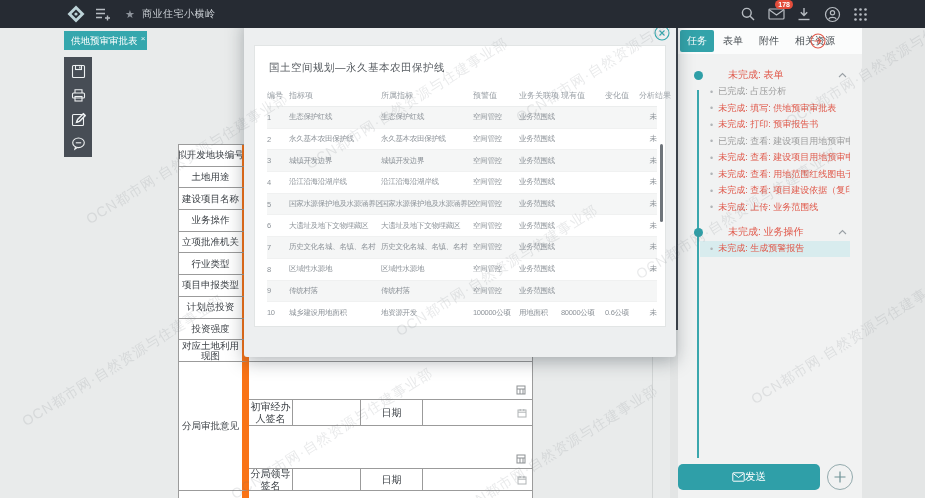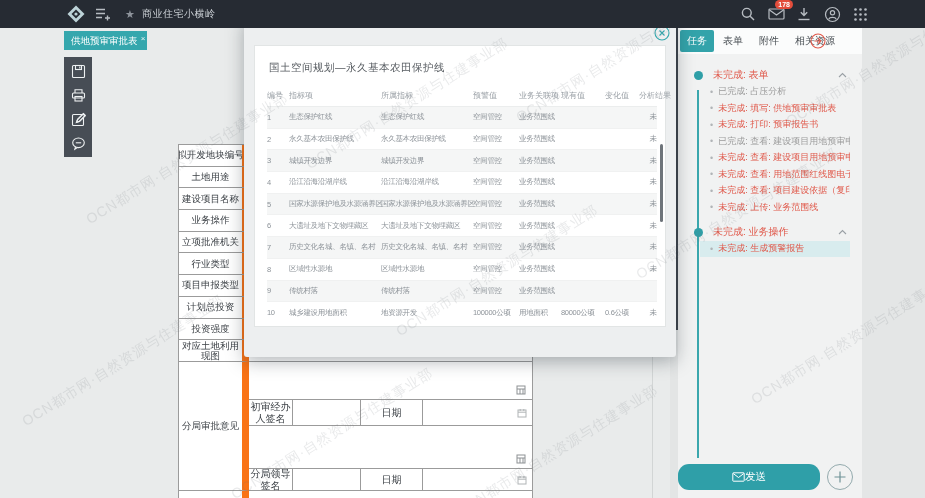--- a/index.html
+++ b/index.html
@@ -72,30 +72,30 @@
 
 .rpanel{position:absolute;left:678px;top:28px;width:184px;bottom:0;background:#f1f2f2;z-index:10}
 .rtabs{position:relative;height:26px;background:#fbfcfc;display:flex;align-items:center}
 .rtab{font-size:10px;color:#4b5156;padding:4px 7px;margin-left:2px;border-radius:2px;cursor:pointer}
 .rtab.active{background:#33a3aa;color:#fff}
 .go{position:absolute;left:132px;top:5px;width:16px;height:16px}
 .tasklist{position:relative;padding-top:4px}
 .tline{position:absolute;left:19px;top:36px;width:2px;height:368px;background:#3aa7ad}
 .sec-h{display:flex;align-items:center;height:16px;margin-top:9px;cursor:pointer}
 .sec-dot{width:9px;height:9px;border-radius:50%;background:#2f9fa7;margin-left:16px;z-index:1;flex:none}
-.sec-title{font-size:10px;color:#e0584a;margin-left:10px;white-space:nowrap}
+.sec-title{font-size:10px;color:#e0584a;margin-left:25px;white-space:nowrap}
 .sec-ch{margin-left:auto;margin-right:15px}
 .titem{display:flex;align-items:center;height:15.5px;margin:1px 12px 1px 22px;padding-left:10px;
   font-size:9px;white-space:nowrap;overflow:hidden;cursor:pointer}
 .titem .bullet{color:#b0b4b7;margin-right:5px;flex:none}
 .titem.todo{color:#e0584a}
 .titem.done{color:#9b9b9b}
 .titem.hl{background:#d8ecee}
 .send{position:absolute;left:0;bottom:8px;width:142px;height:26px;background:#2f9fa8;border:none;
-  border-radius:11px;color:#fff;font-size:10.5px;display:flex;align-items:center;justify-content:center;
+  border-radius:5px;color:#fff;font-size:10.5px;display:flex;align-items:center;justify-content:center;
   gap:0;cursor:pointer;font-family:inherit}
 .plus{position:absolute;left:149px;bottom:8px;width:26px;height:26px;border:1px solid #93aaad;
   border-radius:50%;cursor:pointer}
 .rmargin{position:absolute;left:862px;top:28px;right:0;bottom:0;background:#e4e6e6;z-index:11}
 
 .wm{position:absolute;font-size:14px;color:rgba(105,115,120,.15);transform:rotate(-32deg);
   white-space:nowrap;letter-spacing:1px;pointer-events:none;z-index:45}
 svg{display:block}
 </style>
 </head>

